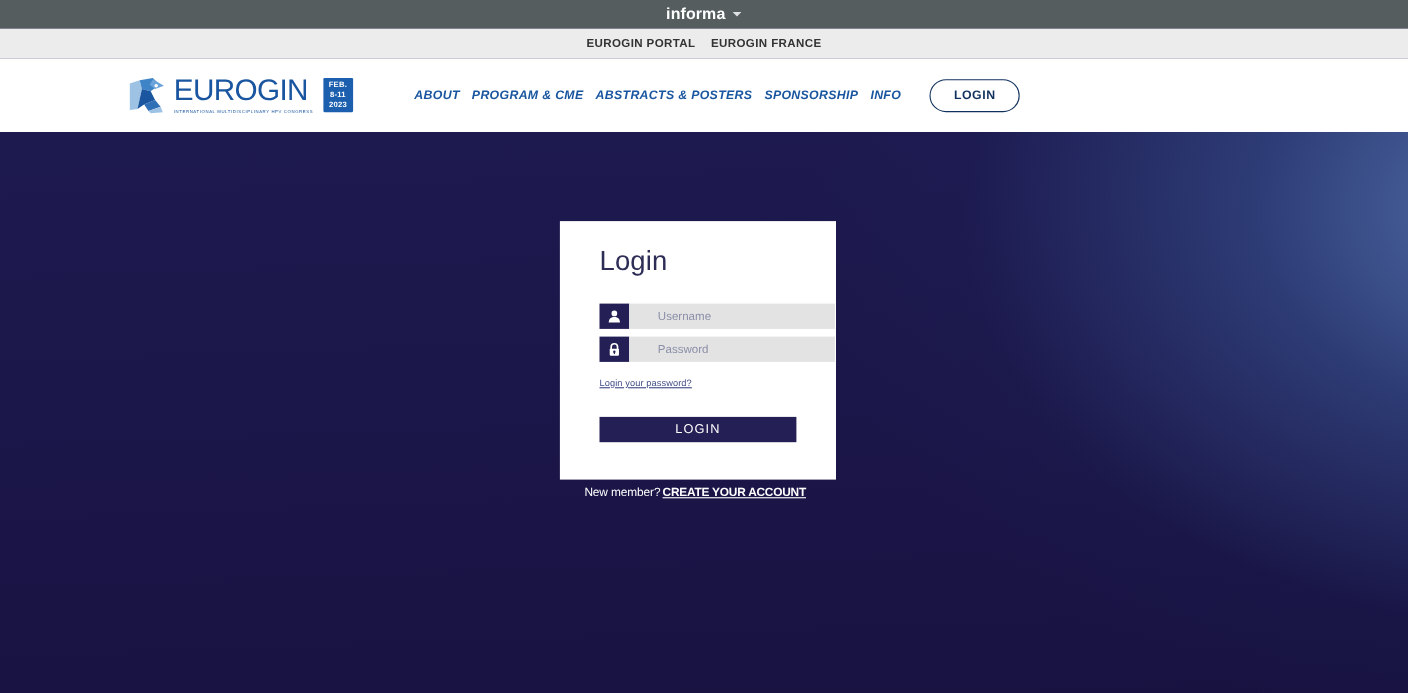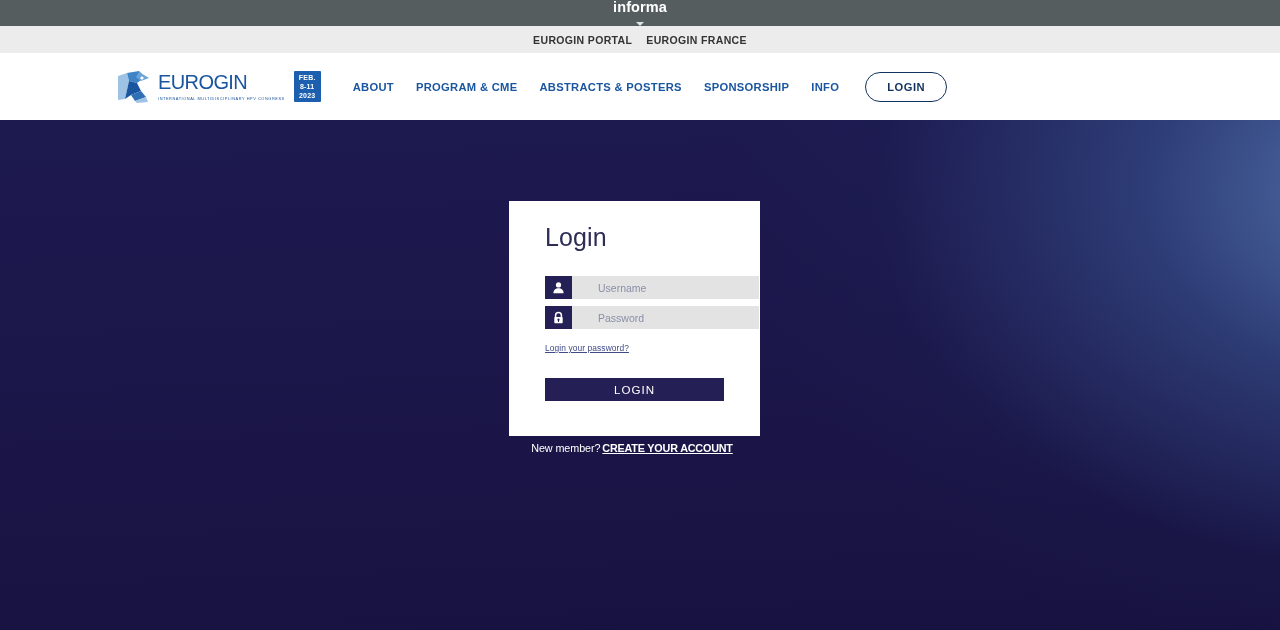--- a/index.html
+++ b/index.html
@@ -29,21 +29,20 @@
     background: #555d5f;
     display: flex;
     align-items: center;
     justify-content: center;
   }
   .informa-logo {
     display: flex;
     align-items: center;
     gap: 7px;
     cursor: pointer;
-    flex-direction: column;
   }
   .informa-word {
     color: #ffffff;
     font-size: 14.5px;
     font-weight: bold;
     letter-spacing: 0.1px;
     line-height: 1;
   }
   .informa-caret {
     width: 0; height: 0;
@@ -99,21 +98,21 @@
     flex: 0 0 auto;
     position: relative;
   }
   .logo-text-wrap {
     display: flex;
     flex-direction: column;
     justify-content: center;
   }
   .logo-word {
     font-family: "Liberation Sans", sans-serif;
-    font-size: 20px;
+    font-size: 27px;
     font-weight: normal;
     letter-spacing: -0.6px;
     color: #1a56a0;
     line-height: 1;
   }
   .logo-tag {
     font-size: 3.9px;
     letter-spacing: 0.55px;
     color: #1a56a0;
     margin-top: 3.5px;
@@ -135,22 +134,23 @@
   .logo-date span {
     font-size: 7px;
     font-weight: bold;
     line-height: 1.32;
     letter-spacing: 0.2px;
   }
 
   .main-nav {
     display: flex;
     align-items: center;
-    gap: 22px;
-    margin-left: 32px;
+    gap: 11px;
+    margin-left: 56px;
+    font-style: italic;
   }
   .nav-link {
     color: #1a56a0;
     font-size: 11.2px;
     font-weight: bold;
     letter-spacing: 0.3px;
     text-decoration: none;
     cursor: pointer;
     white-space: nowrap;
   }

